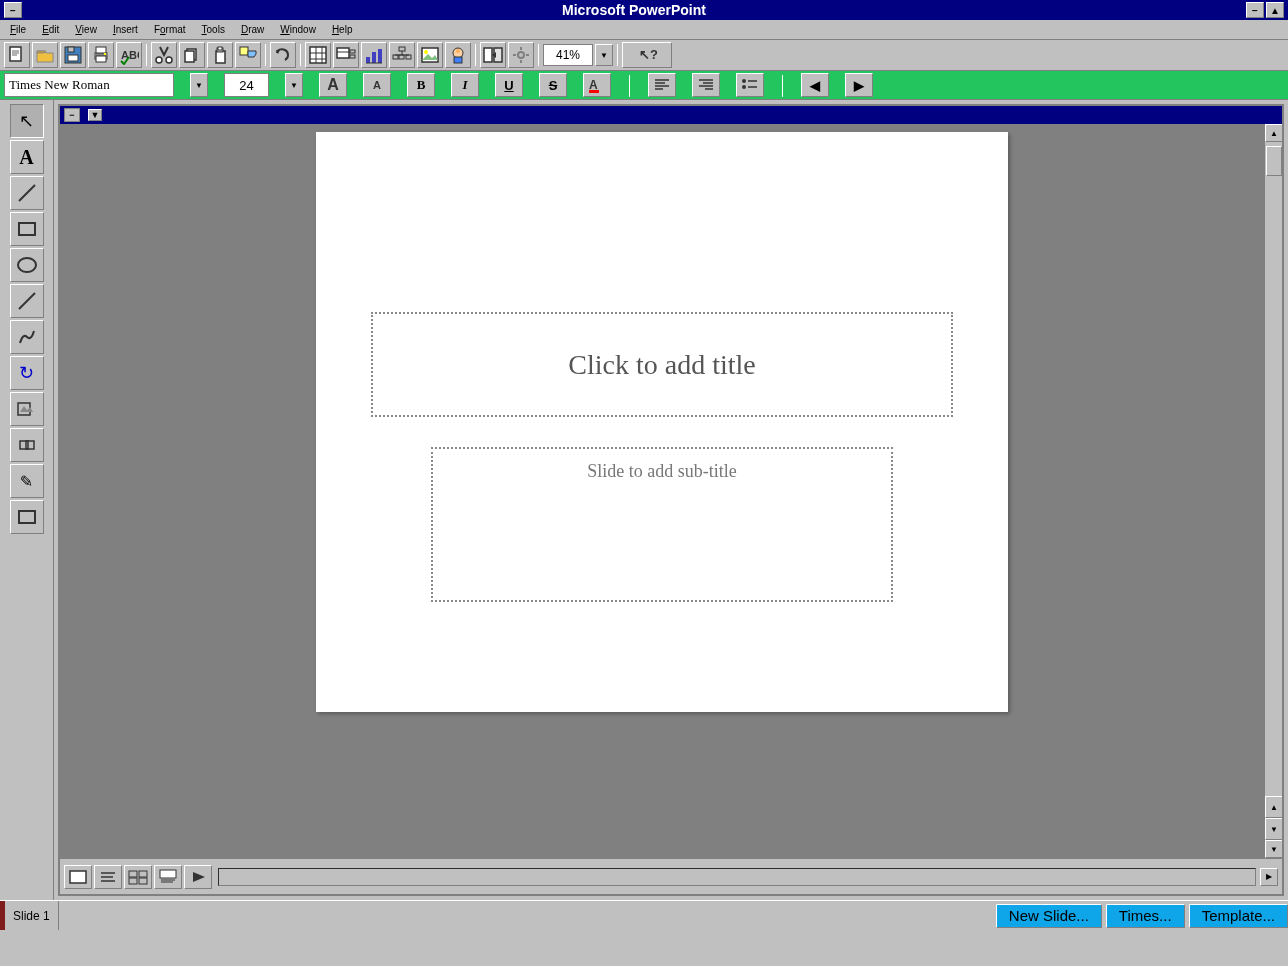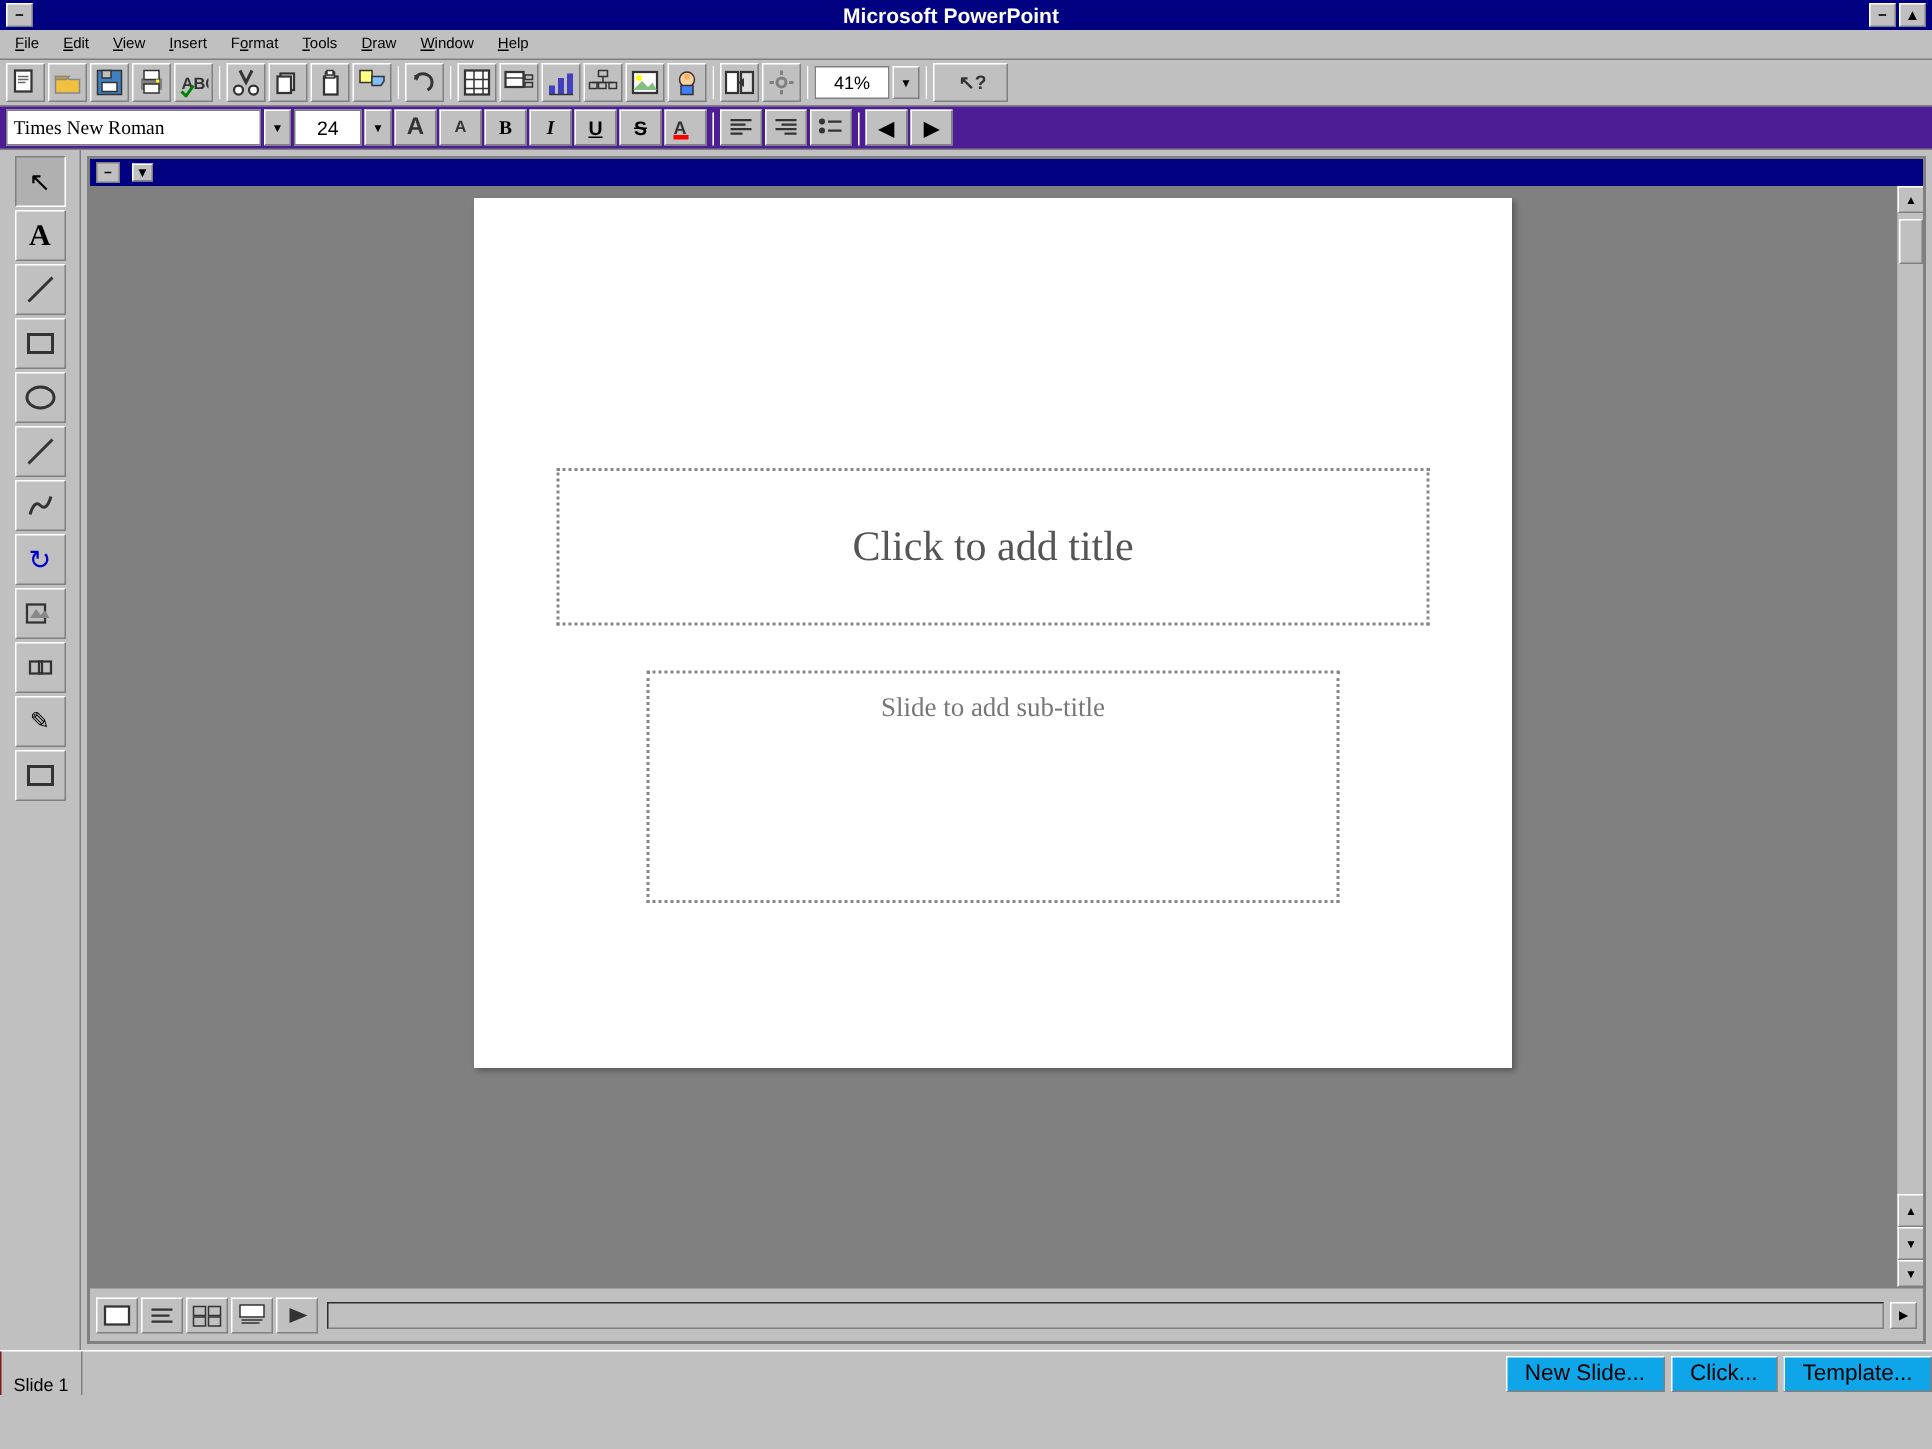--- a/index.html
+++ b/index.html
@@ -111,26 +111,26 @@
       border-color: #ffffff #808080 #808080 #ffffff;
       display: flex;
       align-items: center;
       justify-content: center;
       cursor: pointer;
       font-size: 8px;
     }
 
     
     .format-bar {
-      background: #4c1d95;
+      background: #22c55e;
       border-bottom: 1px solid #808080;
       display: flex;
       align-items: flex-end;
       padding: 2px 4px;
-      gap: 2px;
+      gap: 16px;
     }
     .font-name {
       width: 170px;
       height: 24px;
       background: white;
       border: 1px solid #808080;
       font-size: 13px;
       padding: 0 4px;
       font-family: 'Times New Roman', serif;
     }
@@ -405,22 +405,21 @@
     }
     .status-section {
       height: 100%;
       display: flex;
       align-items: center;
       padding: 0 8px;
       border-right: 1px solid #808080;
       font-size: 12px;
     }
     .status-section:first-child {
-      border-left: 1px solid #7f1d1d;
-      align-items: flex-end;
+      border-left: 5px solid #7f1d1d;
     }
     .status-btn {
       height: 24px;
       padding: 0 12px;
       background: #0ea5e9;
       border: 1px solid;
       border-color: #ffffff #808080 #808080 #ffffff;
       font-size: 15px;
       cursor: pointer;
       display: flex;
@@ -814,15 +813,15 @@
     </div>
   </div>
 </div>
 
 <div class="status-bar">
   <div class="status-section">
     <span>Slide 1</span>
   </div>
   <div style="flex:1;"></div>
   <button class="status-btn">New Slide...</button>
-  <button class="status-btn">Click...</button>
+  <button class="status-btn">Times...</button>
   <button class="status-btn">Template...</button>
 </div>
 
 </body></html>

